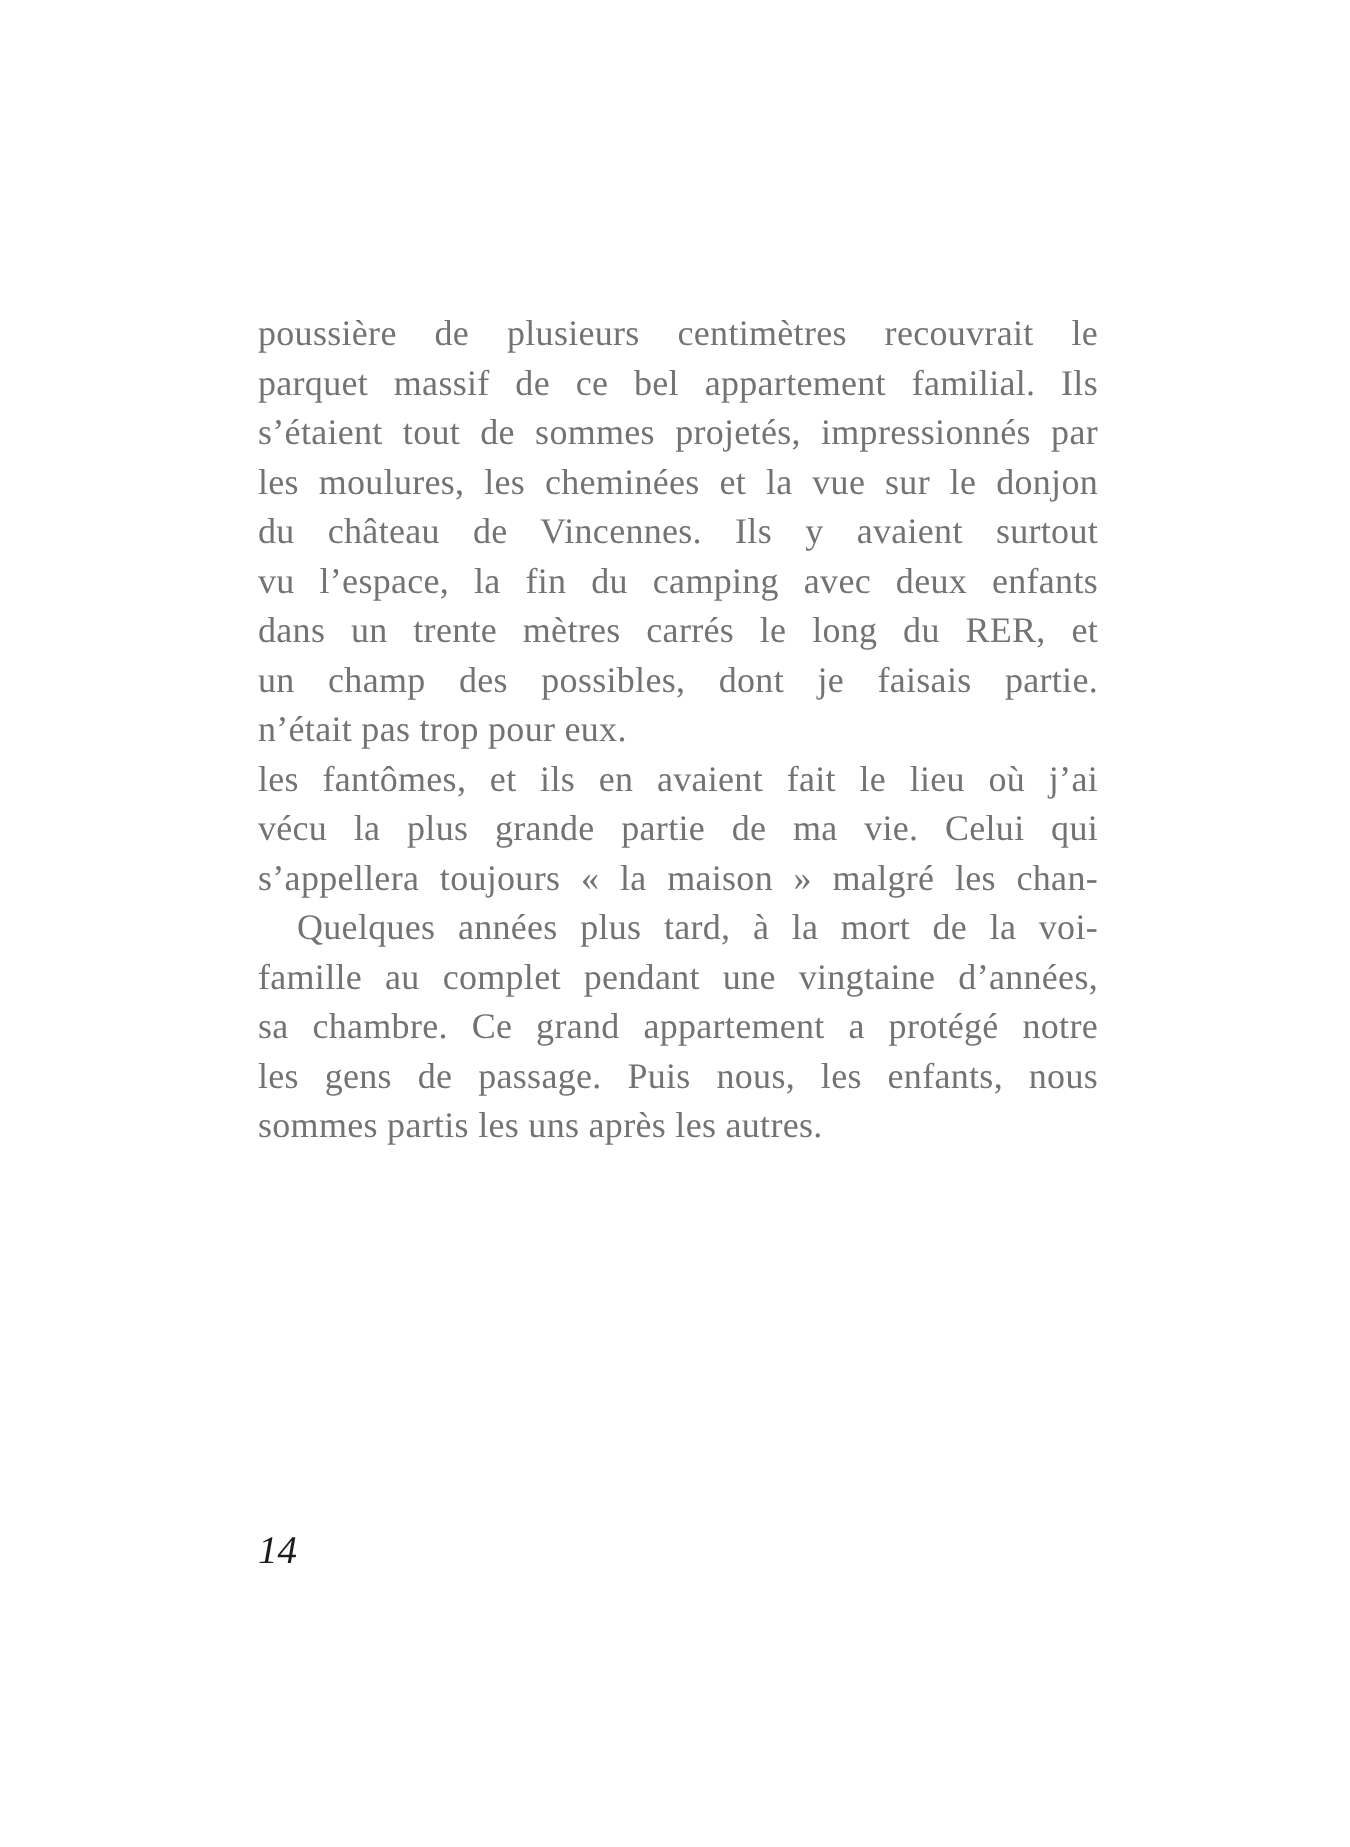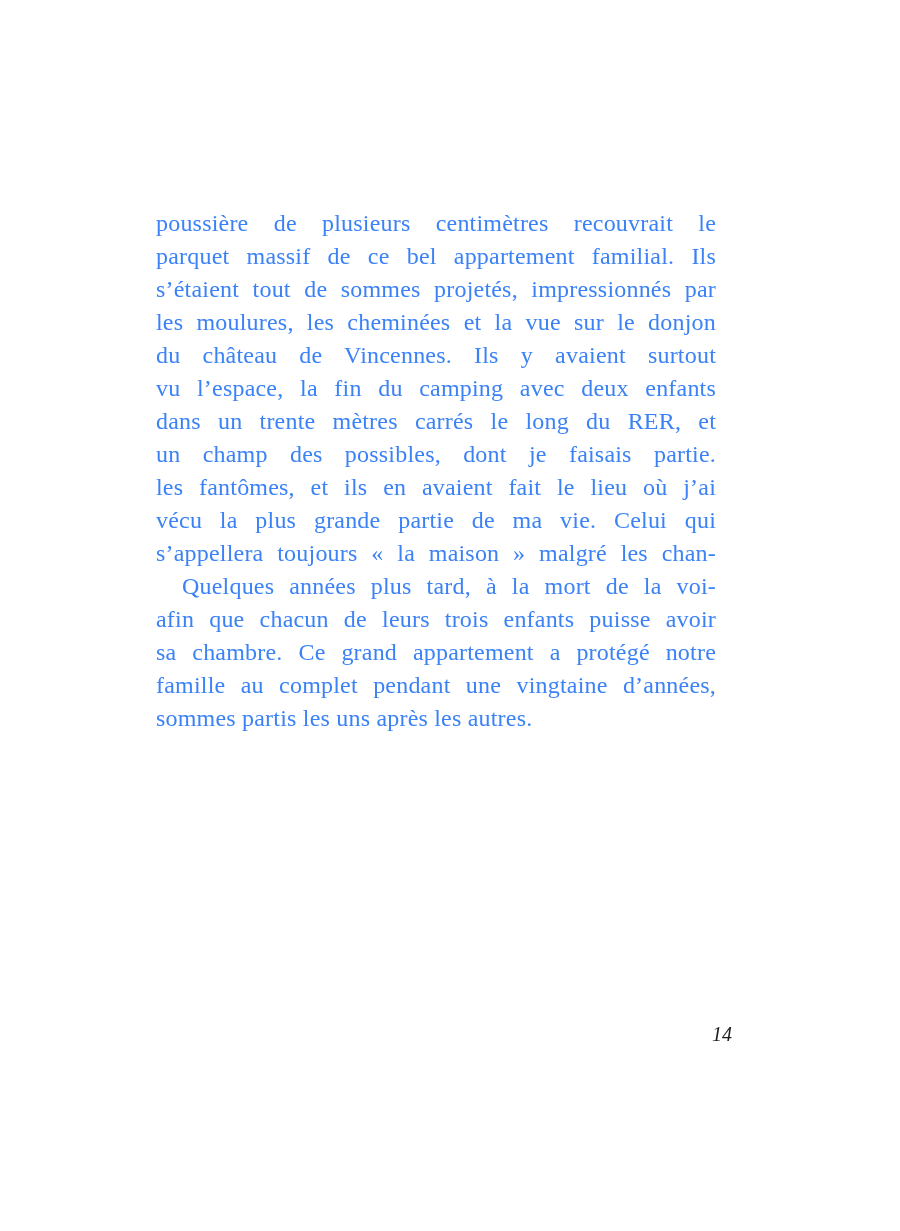--- a/index.html
+++ b/index.html
@@ -10,26 +10,26 @@
   .book-page {
     position: relative;
     width: 900px;
     height: 1231px;
     background: #ffffff;
     overflow: hidden;
     font-family: "Liberation Serif", "DejaVu Serif", serif;
   }
   .text-block {
     position: absolute;
-    left: 156px;
+    left: 172px;
     top: 207px;
     width: 560px;
     font-size: 24px;
     line-height: 33px;
-    color: #3b82f6;
+    color: #737373;
     letter-spacing: 0.2px;
   }
   .paragraph {
     margin: 0;
     padding: 0;
   }
   .line {
     white-space: normal;
   }
   .line.justify {
@@ -41,49 +41,50 @@
     text-align: left;
   }
   .line.indent {
     text-indent: 26px;
   }
   .page-number {
     position: absolute;
     left: 172px;
     top: 1020px;
     width: 560px;
-    text-align: right;
+    text-align: left;
     font-style: italic;
-    font-size: 20px;
+    font-size: 26px;
     line-height: 28px;
     color: #1c1c1c;
   }
 </style>
 </head>
 <body>
 
 <div class="book-page">
   <div class="text-block">
       <div class="paragraph">
         <div class="line justify">poussière de plusieurs centimètres recouvrait le</div>
         <div class="line justify">parquet massif de ce bel appartement familial. Ils</div>
         <div class="line justify">s’étaient tout de sommes projetés, impressionnés par</div>
         <div class="line justify">les moulures, les cheminées et la vue sur le donjon</div>
         <div class="line justify">du château de Vincennes. Ils y avaient surtout</div>
         <div class="line justify">vu l’espace, la fin du camping avec deux enfants</div>
         <div class="line justify">dans un trente mètres carrés le long du RER, et</div>
         <div class="line justify">un champ des possibles, dont je faisais partie.</div>
+        <div class="line last">n’était pas trop pour eux.</div>
       </div>
       <div class="paragraph">
         <div class="line justify">les fantômes, et ils en avaient fait le lieu où j’ai</div>
         <div class="line justify">vécu la plus grande partie de ma vie. Celui qui</div>
         <div class="line justify">s’appellera toujours « la maison » malgré les chan-</div>
       </div>
       <div class="paragraph">
         <div class="line justify indent">Quelques années plus tard, à la mort de la voi-</div>
-        <div class="line justify">afin que chacun de leurs trois enfants puisse avoir</div>
+        <div class="line justify">famille au complet pendant une vingtaine d’années,</div>
         <div class="line justify">sa chambre. Ce grand appartement a protégé notre</div>
-        <div class="line justify">famille au complet pendant une vingtaine d’années,</div>
+        <div class="line justify">les gens de passage. Puis nous, les enfants, nous</div>
         <div class="line last">sommes partis les uns après les autres.</div>
       </div>
     </div>
   <div class="page-number">14</div>
 </div>
 
 </body></html>

